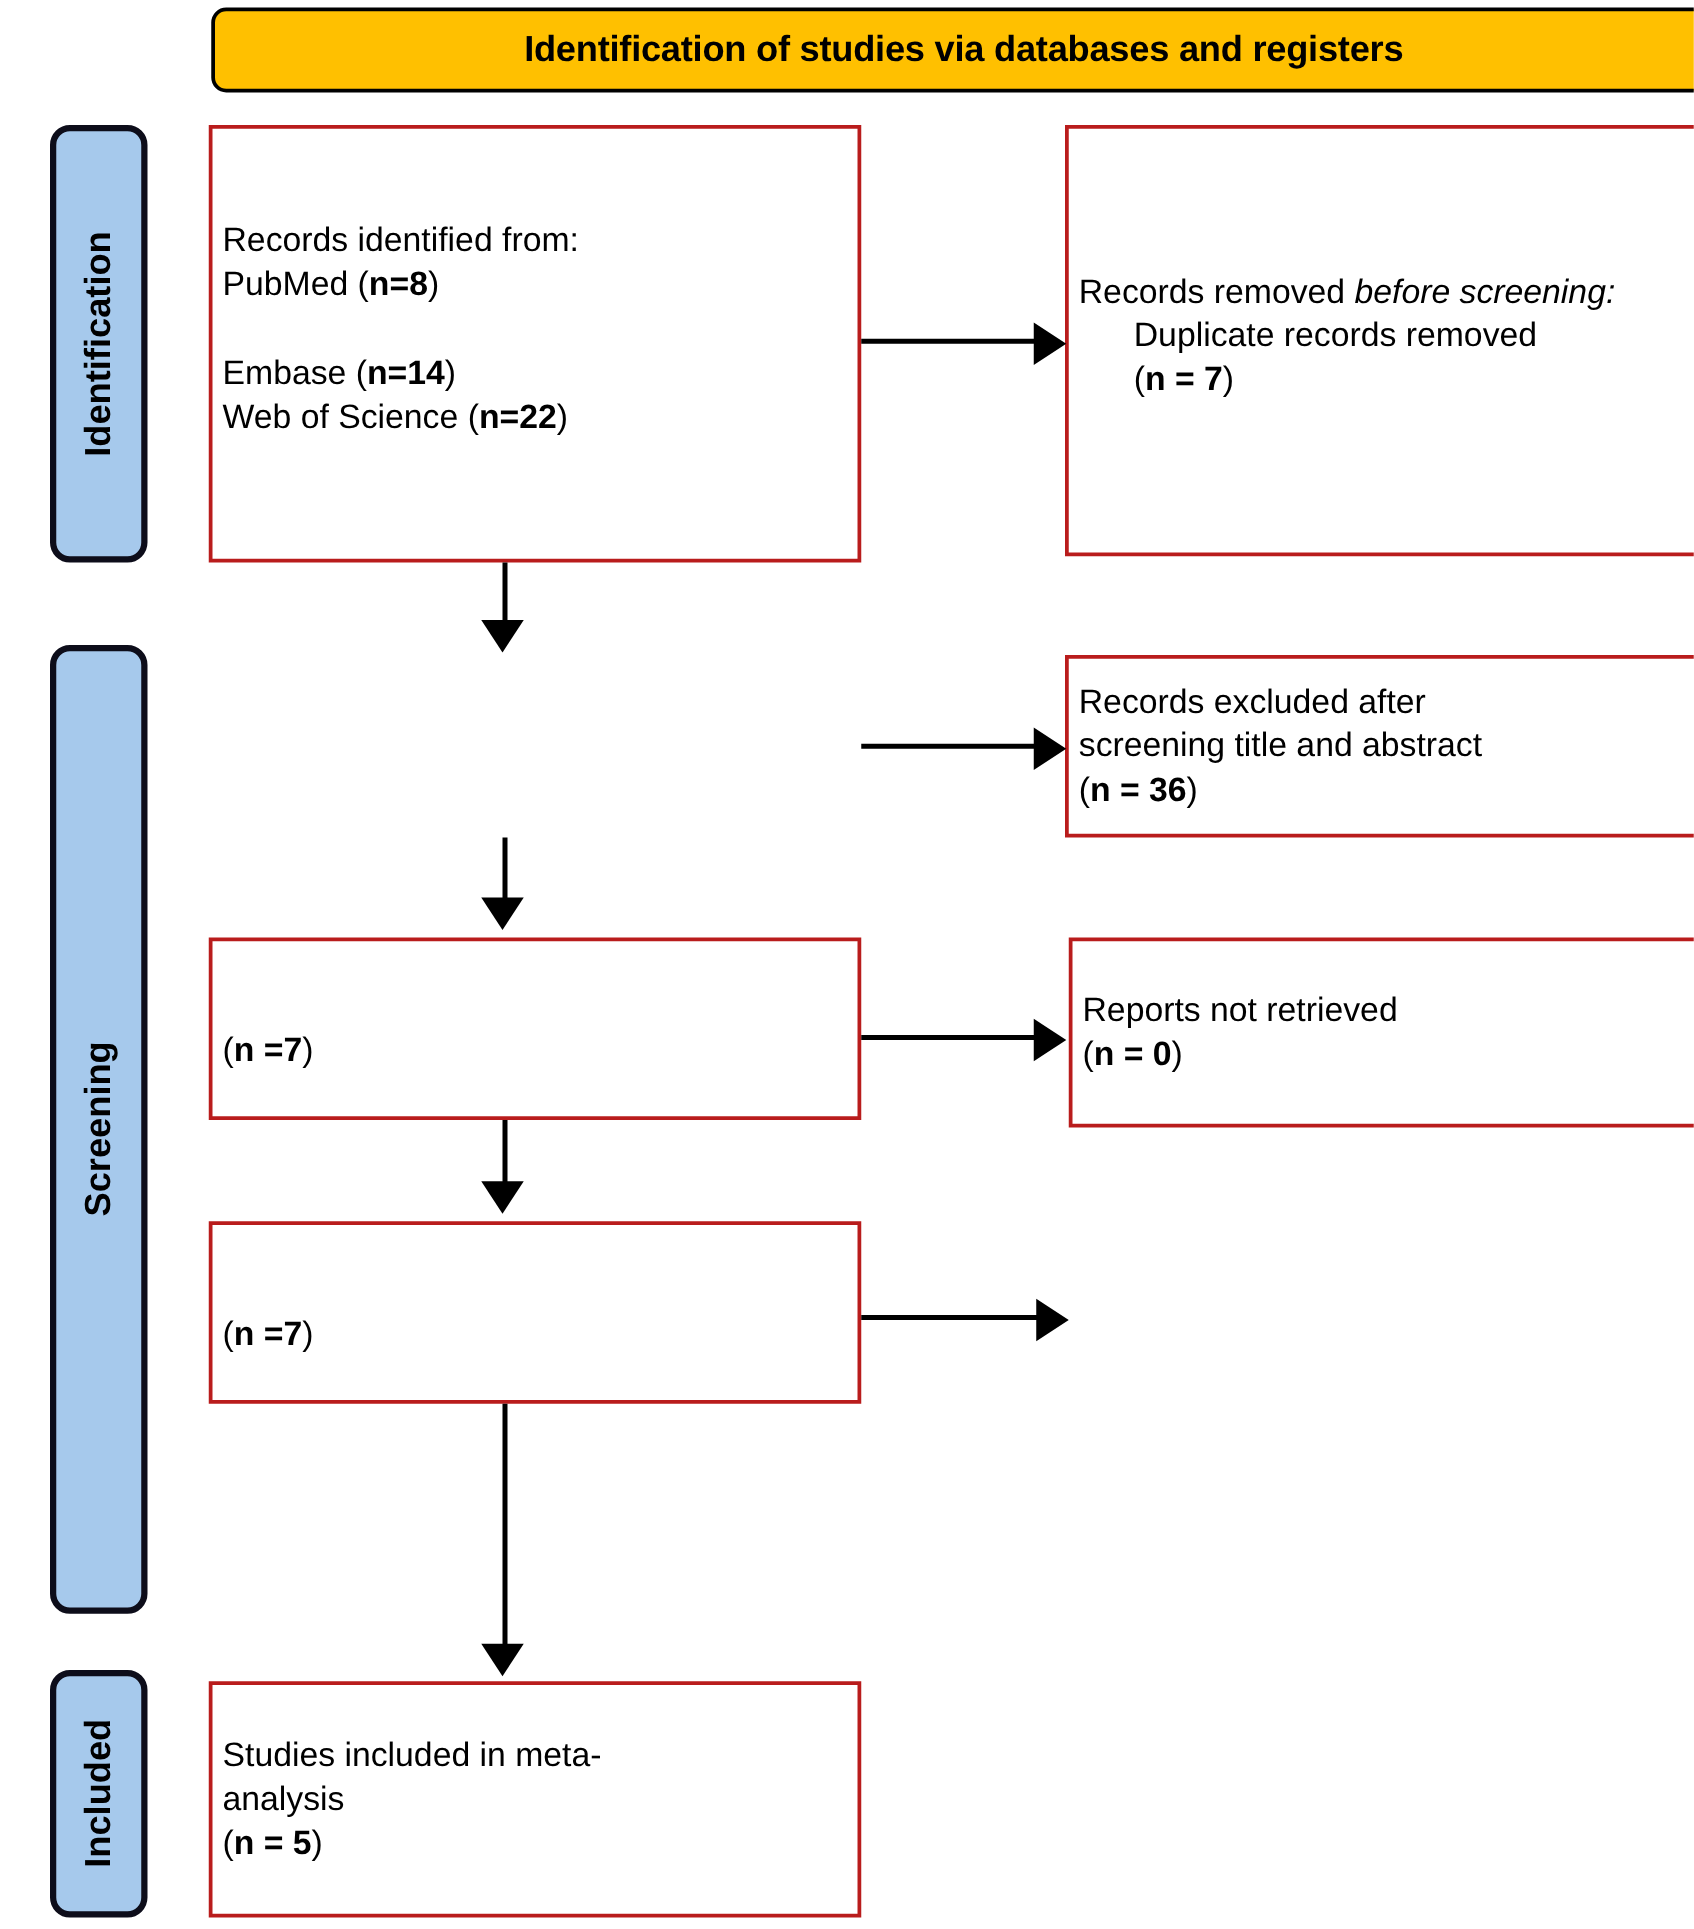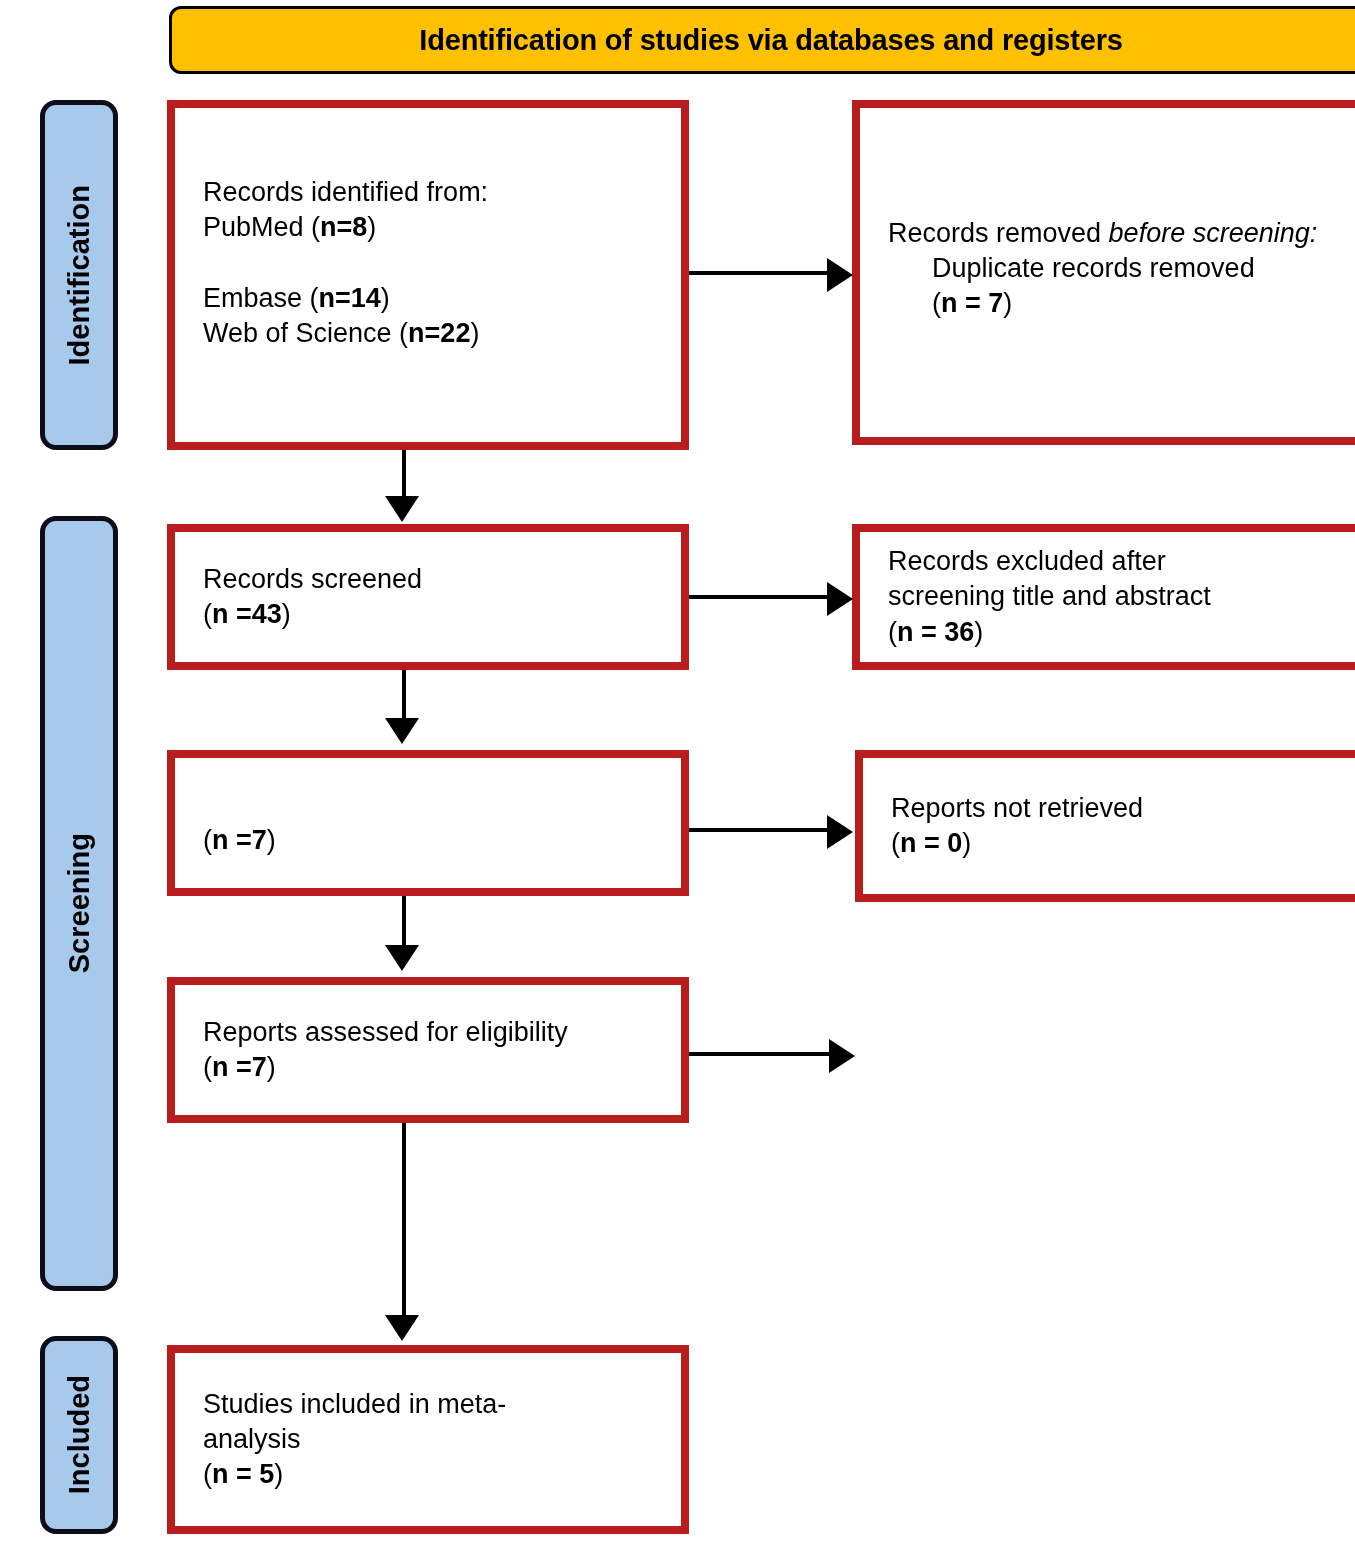--- a/index.html
+++ b/index.html
@@ -67,23 +67,23 @@
     white-space: nowrap;
   }
   #stage-identification { top: 100px;  height: 350px; }
   #stage-screening     { top: 516px;  height: 775px; }
   #stage-included      { top: 1336px; height: 198px; }
 
   
   .box {
     position: absolute;
     background: #ffffff;
-    border: 8px solid #b91c1c;
+    border: 3px solid #b91c1c;
     box-sizing: border-box;
-    padding: 0 28px;
+    padding: 0 8px;
     display: flex;
     flex-direction: column;
     justify-content: center;
   }
   .box-text {
     font-size: 27px;
     line-height: 1.30;
     color: #000000;
     white-space: pre-wrap;
   }
@@ -176,38 +176,35 @@
   </div>
 
   <div class="box" id="box-identified">
     <div class="box-text"><span>Records identified from:</span><br><span><span>PubMed</span> (<b>n=8</b>)</span><br><br><span><span>Embase</span> (<b>n=14</b>)</span><br><span><span>Web of Science</span> (<b>n=22</b>)</span></div>
   </div>
 
   <div class="box" id="box-removed">
     <div class="box-text"><span>Records removed </span><i>before screening</i><i>:</i><br><span style="display:inline-block;width:44px;"></span><span>Duplicate records removed</span><br><span style="display:inline-block;width:44px;"></span><span><span>(</span><b>n = 7</b><span>)</span></span></div>
   </div>
 
-  <div class="box" id="box-screened">
-    <div class="box-text"><span>Records screened</span><br><span><span>(</span><b>n =43</b><span>)</span></span></div>
-  </div>
 
   <div class="box" id="box-excluded-screen">
     <div class="box-text"><span>Records excluded after</span><br><span>screening title and abstract</span><br><span><span>(</span><b>n = 36</b><span>)</span></span></div>
   </div>
 
   <div class="box" id="box-sought">
     <div class="box-text"><br><span><span>(</span><b>n =7</b><span>)</span></span></div>
   </div>
 
   <div class="box" id="box-not-retrieved">
     <div class="box-text"><span>Reports not retrieved</span><br><span><span>(</span><b>n = 0</b><span>)</span></span></div>
   </div>
 
   <div class="box" id="box-assessed">
-    <div class="box-text"><span>Reports assessed for eligibility</span><br><span><span>(</span><b>n =7</b><span>)</span></span></div>
+    <div class="box-text"><br><span><span>(</span><b>n =7</b><span>)</span></span></div>
   </div>
 
 
   <div class="box" id="box-included">
     <div class="box-text"><span>Studies included in meta-</span><br><span>analysis</span><br><span><span>(</span><b>n = 5</b><span>)</span></span></div>
   </div>
 
   <div class="v-line" id="vline-1"></div>
   <div class="v-arrow-head" id="varrow-1"></div>
   <div class="v-line" id="vline-2"></div>

